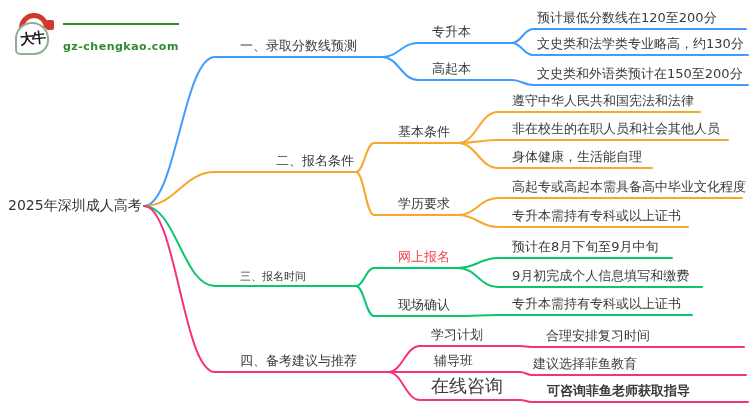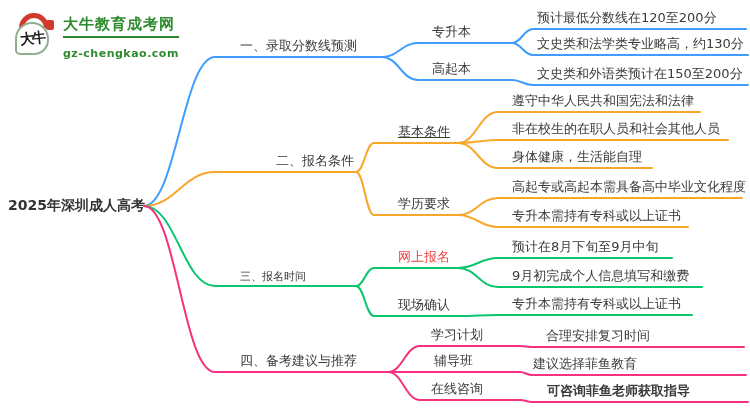--- a/index.html
+++ b/index.html
@@ -2,35 +2,35 @@
 <html><head>
 <meta charset="utf-8">
 <style>
   html,body{margin:0;padding:0;background:#ffffff;}
   body{width:750px;height:410px;overflow:hidden;
        font-family:"DejaVu Sans","Liberation Sans",sans-serif;}
   .canvas{position:relative;width:750px;height:410px;background:#ffffff;}
   #links{position:absolute;left:0;top:0;width:750px;height:410px;}
   .node-label{position:absolute;white-space:nowrap;color:#3a3a3a;line-height:1.2;text-align:right;}
   .root-label{position:absolute;left:8px;top:197px;width:138px;font-size:14px;
-      font-weight:bold;color:#333;white-space:nowrap;letter-spacing:0px;}
+      font-weight:normal;color:#333;white-space:nowrap;letter-spacing:0px;}
   
   .logo{position:absolute;left:14px;top:13px;display:flex;align-items:center;gap:7px;}
   .logo-icon{position:relative;width:42px;height:48px;flex:0 0 auto;}
   .logo-arc{position:absolute;left:5px;top:0;width:30px;height:15px;box-sizing:border-box;
       border:5px solid #d0392b;border-bottom:none;border-radius:15px 15px 0 0;}
   .logo-bubble{position:absolute;left:1px;top:9px;width:34px;height:33px;background:#fff;
       border:2px solid #8fae8f;border-radius:50% 50% 45% 15%;box-sizing:border-box;
       display:flex;align-items:center;justify-content:center;}
   .logo-bubble-text{font-family:"DejaVu Serif","Liberation Serif",serif;font-weight:bold;
       font-size:14px;color:#1c1c1c;transform:rotate(-6deg);letter-spacing:-2px;}
   .logo-seal{position:absolute;right:2px;top:7px;width:8px;height:10px;background:#c3342c;border-radius:2px;}
   .logo-title{font-weight:bold;font-size:15px;letter-spacing:1px;color:#2e8b2f;}
   .logo-domain{font-weight:bold;font-size:11px;color:#2e8b2f;border-top:2px solid #2e8b2f;
-      margin-top:2px;padding-top:9px;letter-spacing:0.5px;}
+      margin-top:2px;padding-top:15px;letter-spacing:0.5px;}
 </style>
 </head>
 <body>
 
 <div class="canvas">
   <svg id="links" viewBox="0 0 750 410">
       <path d="M 144 206 C 175.95 206, 183.05 57, 215 57" fill="none" stroke="#3E9DFD" stroke-width="2" stroke-linecap="round"></path>
       <path d="M 215 57 L 382 57" fill="none" stroke="#3E9DFD" stroke-width="2" stroke-linecap="round"></path>
       <path d="M 382 57 C 398.2 57, 401.8 43, 418 43" fill="none" stroke="#3E9DFD" stroke-width="2" stroke-linecap="round"></path>
       <path d="M 418 43 L 512 43" fill="none" stroke="#3E9DFD" stroke-width="2" stroke-linecap="round"></path>
@@ -87,50 +87,49 @@
     </svg>
 
   <div id="nodes">
       <div class="node-label" style="left: 240px; bottom: 356px; font-size: 13px; color: rgb(58, 58, 58);">一、录取分数线预测</div>
       <div class="node-label" style="left: 432px; bottom: 370px; font-size: 13px; color: rgb(58, 58, 58);">专升本</div>
       <div class="node-label" style="left: 537px; bottom: 384px; font-size: 13px; color: rgb(58, 58, 58);">预计最低分数线在120至200分</div>
       <div class="node-label" style="left: 537px; bottom: 358px; font-size: 13px; color: rgb(58, 58, 58);">文史类和法学类专业略高，约130分</div>
       <div class="node-label" style="left: 432px; bottom: 333px; font-size: 13px; color: rgb(58, 58, 58);">高起本</div>
       <div class="node-label" style="left: 537px; bottom: 328px; font-size: 13px; color: rgb(58, 58, 58);">文史类和外语类预计在150至200分</div>
       <div class="node-label" style="left: 240px; bottom: 241px; font-size: 13px; color: rgb(58, 58, 58); margin-left: 36px;">二、报名条件</div>
-      <div class="node-label" style="left: 398px; bottom: 270px; font-size: 13px; color: rgb(58, 58, 58); text-decoration: underline;">基本条件</div>
+      <div class="node-label" style="left: 398px; bottom: 270px; font-size: 13px; color: rgb(58, 58, 58);">基本条件</div>
       <div class="node-label" style="left: 512px; bottom: 301px; font-size: 13px; color: rgb(58, 58, 58);">遵守中华人民共和国宪法和法律</div>
       <div class="node-label" style="left: 512px; bottom: 273px; font-size: 13px; color: rgb(58, 58, 58);">非在校生的在职人员和社会其他人员</div>
       <div class="node-label" style="left: 512px; bottom: 245px; font-size: 13px; color: rgb(58, 58, 58);">身体健康，生活能自理</div>
       <div class="node-label" style="left: 398px; bottom: 198px; font-size: 13px; color: rgb(58, 58, 58);">学历要求</div>
       <div class="node-label" style="left: 512px; bottom: 215px; font-size: 13px; color: rgb(58, 58, 58);">高起专或高起本需具备高中毕业文化程度</div>
       <div class="node-label" style="left: 512px; bottom: 186px; font-size: 13px; color: rgb(58, 58, 58);">专升本需持有专科或以上证书</div>
       <div class="node-label" style="left: 240px; bottom: 127px; font-size: 11px; color: rgb(58, 58, 58);">三、报名时间</div>
       <div class="node-label" style="left: 398px; bottom: 145px; font-size: 13px; color: #ef4444;">网上报名</div>
       <div class="node-label" style="left: 512px; bottom: 155px; font-size: 13px; color: rgb(58, 58, 58);">预计在8月下旬至9月中旬</div>
       <div class="node-label" style="left: 512px; bottom: 126px; font-size: 13px; color: rgb(58, 58, 58);">9月初完成个人信息填写和缴费</div>
       <div class="node-label" style="left: 398px; bottom: 97px; font-size: 13px; color: rgb(58, 58, 58); margin-top: 16px;">现场确认</div>
       <div class="node-label" style="left: 512px; bottom: 98px; font-size: 13px; color: rgb(58, 58, 58);">专升本需持有专科或以上证书</div>
       <div class="node-label" style="left: 240px; bottom: 41px; font-size: 13px; color: rgb(58, 58, 58);">四、备考建议与推荐</div>
       <div class="node-label" style="left: 431px; bottom: 67px; font-size: 13px; color: rgb(58, 58, 58);">学习计划</div>
       <div class="node-label" style="left: 546px; bottom: 66px; font-size: 13px; color: rgb(58, 58, 58);">合理安排复习时间</div>
       <div class="node-label" style="left: 434px; bottom: 41px; font-size: 13px; color: rgb(58, 58, 58);">辅导班</div>
       <div class="node-label" style="left: 533px; bottom: 38px; font-size: 13px; color: rgb(58, 58, 58);">建议选择菲鱼教育</div>
-      <div class="node-label" style="left: 431px; bottom: 13px; font-size: 13px; color: rgb(58, 58, 58); margin-top: 7px;">在线咨询</div>
+      <div class="node-label" style="left: 431px; bottom: 13px; font-size: 18px; color: rgb(58, 58, 58); margin-top: 7px;">在线咨询</div>
       <div class="node-label" style="left: 547px; bottom: 11px; font-size: 13px; color: rgb(58, 58, 58); font-weight: bold;">可咨询菲鱼老师获取指导</div>
     </div>
 
   <div class="logo">
     <div class="logo-icon">
       <span class="logo-arc" style="border-color: rgb(208, 57, 43);"></span>
       <span class="logo-bubble">
         <span class="logo-bubble-text">大牛</span>
       </span>
       <span class="logo-seal" style="background: rgb(208, 57, 43);"></span>
     </div>
     <div class="logo-text">
-      <div class="logo-title" style="color: rgb(46, 139, 47);">大牛教育成考网</div>
       <div class="logo-domain" style="color: rgb(46, 139, 47); border-top-color: rgb(46, 139, 47);">gz-chengkao.com</div>
     </div>
   </div>
 
   <div class="root-label">2025年深圳成人高考</div>
 </div>
 
 </body></html>

